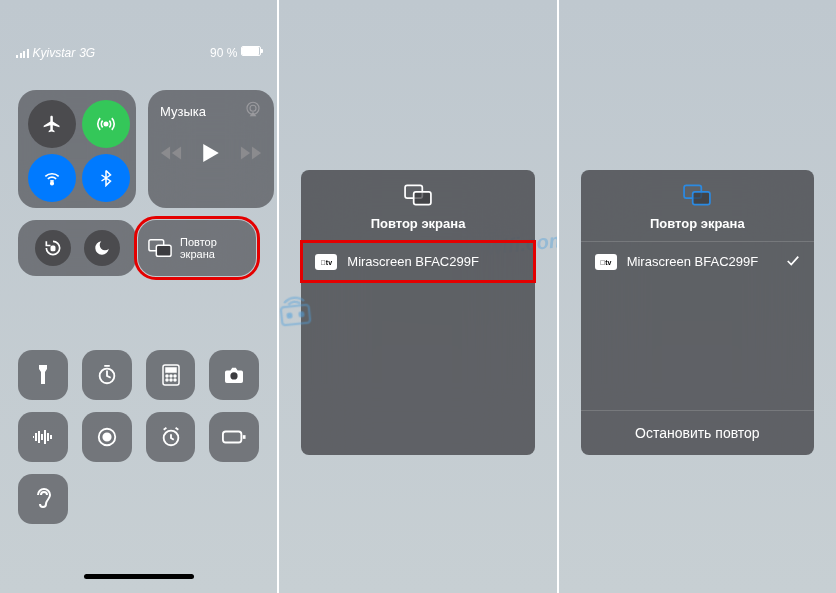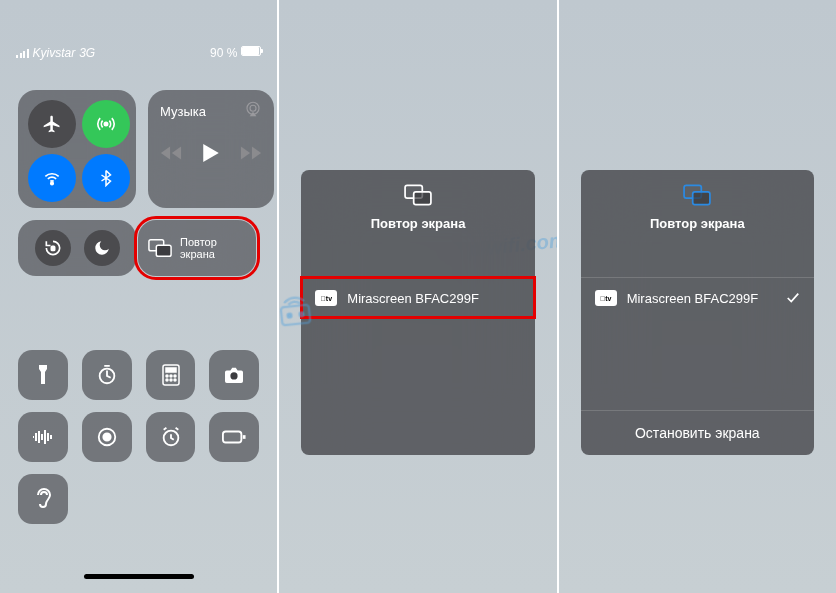--- a/index.html
+++ b/index.html
@@ -34,21 +34,21 @@
 .vfill { width:100%; background:#fff; position:relative; }
 .vcol .icon { position:absolute; top:12px; left:50%; transform:translateX(-50%); }
 .vrow { display:flex; gap:12px; margin-top:8px; margin-bottom:12px; }
 .grid5 { display:flex; gap:14px; margin-bottom:12px; }
 .sq { width:50px; height:50px; border-radius:14px; background:rgba(60,60,65,0.6); display:flex; align-items:center; justify-content:center; }
 .ear { width:50px; height:50px; border-radius:14px; background:rgba(60,60,65,0.6); display:flex; align-items:center; justify-content:center; }
 .homebar { position:absolute; bottom:14px; left:50%; transform:translateX(-50%); width:110px; height:5px; background:#000; border-radius:3px; }
 .modal { position:absolute; top:170px; left:22px; right:22px; bottom:138px; background:rgba(55,55,60,0.72); border-radius:8px; backdrop-filter:blur(30px); display:flex; flex-direction:column; color:#fff; }
 .modal-head { text-align:center; padding:14px 0 10px; }
 .modal-title { font-size:13px; font-weight:600; margin-top:6px; }
-.device { display:flex; align-items:center; gap:10px; padding:12px 14px; border-top:0.5px solid rgba(255,255,255,0.15); font-size:13px; position:relative;margin-top:36px; }
+.device { display:flex; gap:10px; padding:12px 14px; border-top:0.5px solid rgba(255,255,255,0.15); font-size:13px; position:relative; }
 .device .badge { width:22px; height:16px; background:#fff; border-radius:3px; display:flex; align-items:center; justify-content:center; font-size:7px; font-weight:700; color:#000; }
 .device.hl { outline:3px solid #e40000; outline-offset:-2px; }
 .check { margin-left:auto; }
 .stop { border-top:0.5px solid rgba(255,255,255,0.15); text-align:center; padding:14px 0; font-size:14px; margin-top:auto; }
 .watermark { position:absolute; color:rgba(80,160,220,0.4); font-style:italic; font-size:20px; font-weight:700; transform:rotate(-6deg); pointer-events:none; }
 .watermark.top { top:235px; right:-10px; }
 .watermark svg { display:block; }
 .blue-icon svg path, .blue-icon svg rect { stroke:#2b8ae2; }
 </style>
 </head>
@@ -273,16 +273,16 @@
       <div class="modal-title">Повтор экрана</div>
     </div>
     <div class="device">
       <div class="badge">tv</div>
       <span>Mirascreen BFAC299F</span>
       <svg class="check" width="14" height="14" viewBox="0 0 16 16" fill="none" stroke="#fff" stroke-width="2">
           <path d="M2 8l4 4 8-9"></path>
         </svg>
     </div>
     <div class="stop">
-      <span>Остановить экрана</span>
+      <span>Остановить повтор</span>
     </div>
   </div>
 </div>
 
 </body></html>

